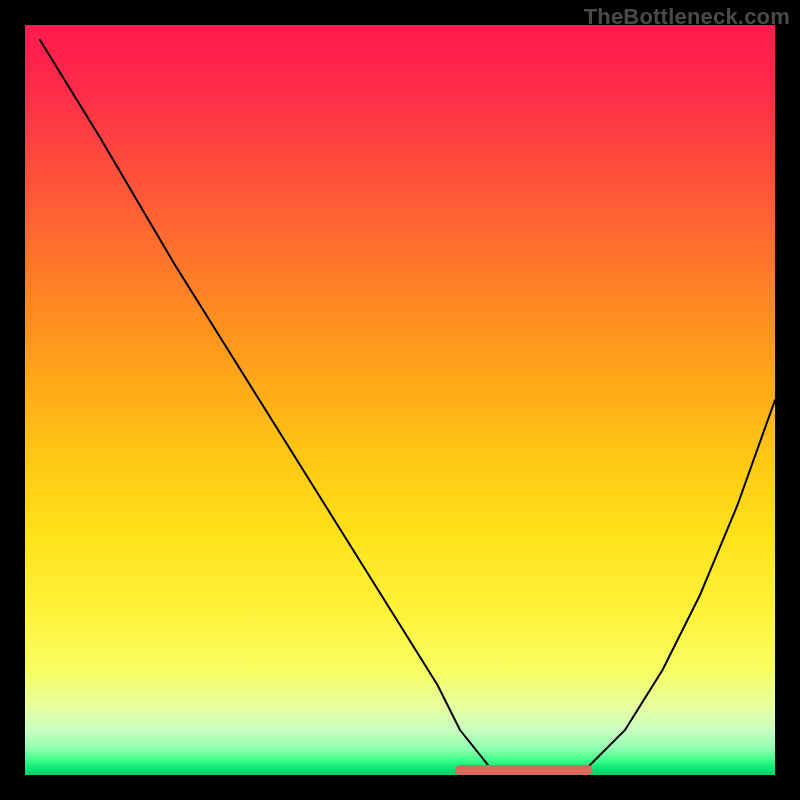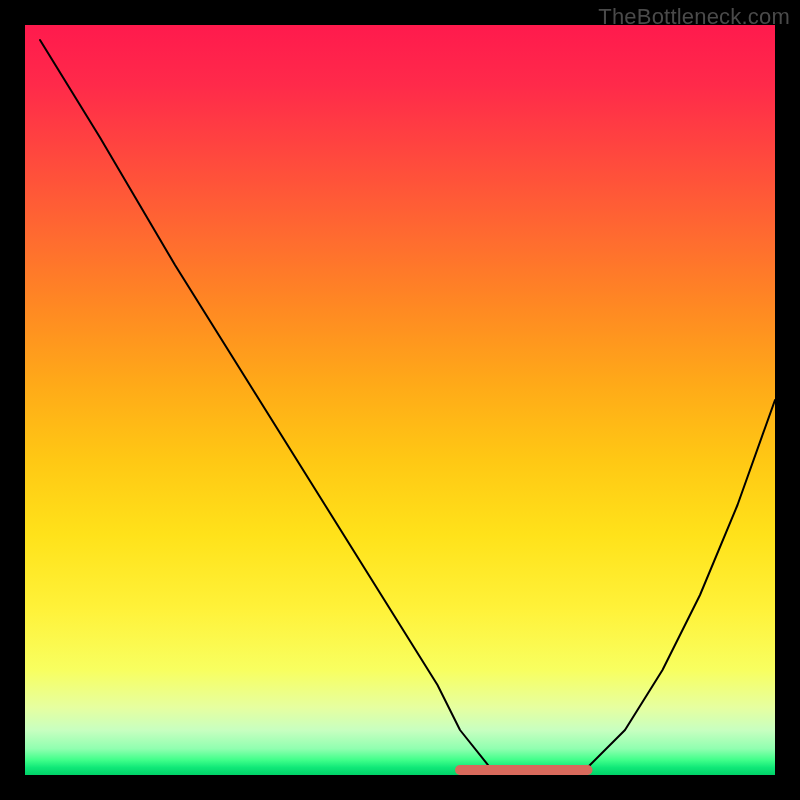--- a/index.html
+++ b/index.html
@@ -15,21 +15,21 @@
     width: 800px;
     height: 800px;
     background: #000;
   }
   .watermark {
     position: absolute;
     top: 4px;
     right: 10px;
     color: #4a4a4a;
     font-size: 22px;
-    font-weight: 400;
+    font-weight: 700;
     letter-spacing: 0.2px;
     z-index: 10;
   }
   .plot-area {
     position: absolute;
     left: 25px;
     top: 25px;
     width: 750px;
     height: 750px;
     overflow: hidden;

